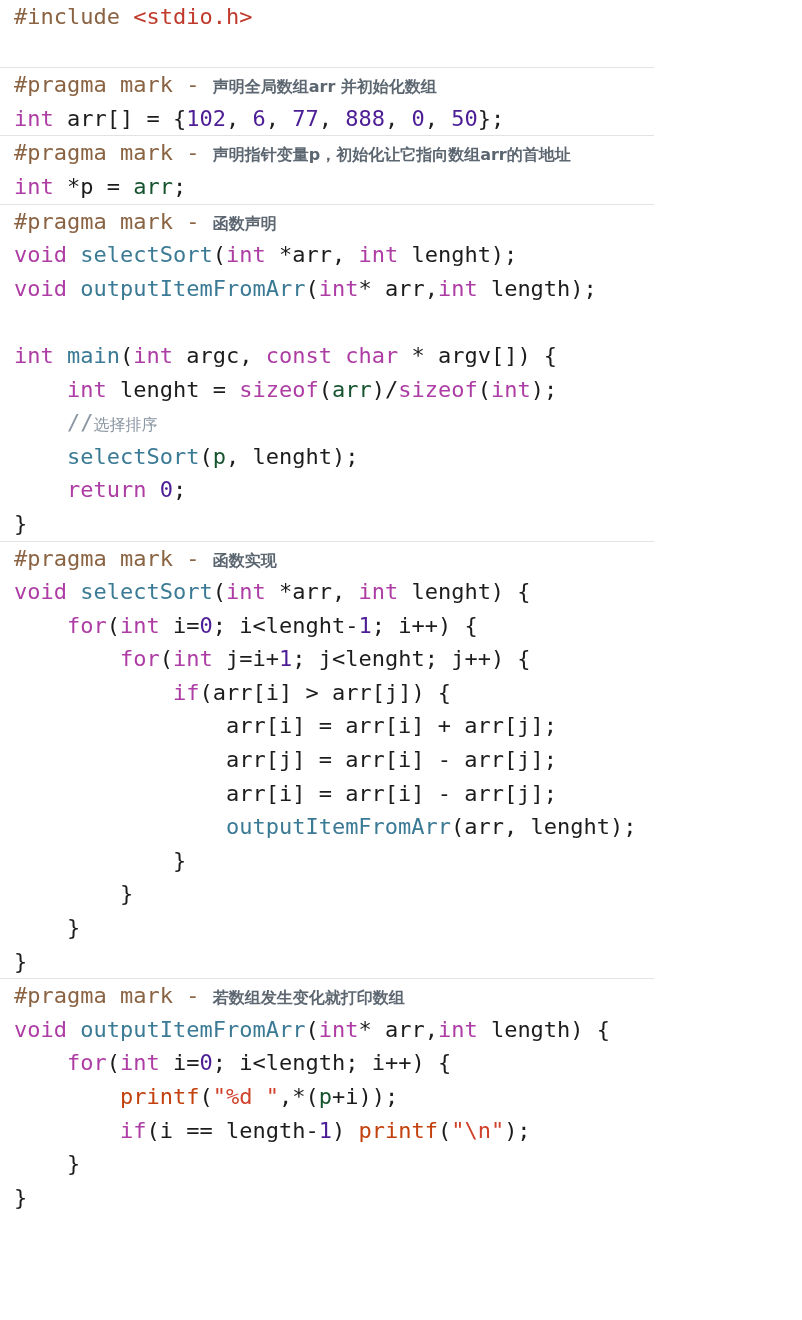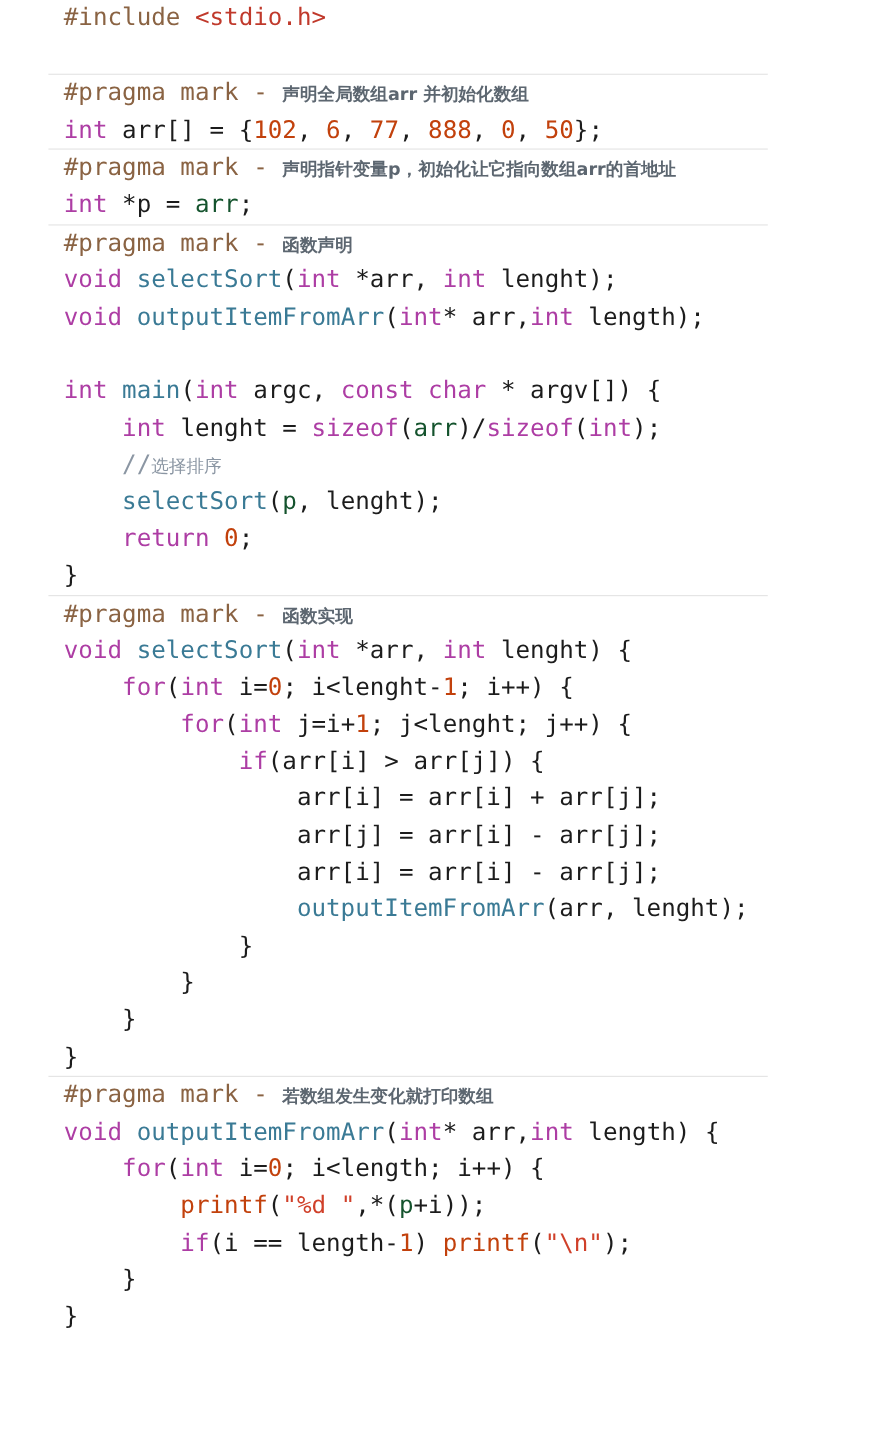--- a/index.html
+++ b/index.html
@@ -12,21 +12,20 @@
     height: 1320px;
     overflow: hidden;
     font-family: "DejaVu Sans Mono", "Liberation Mono", monospace;
   }
   .code-sheet {
     width: 654px;
     height: 1320px;
     background: #ffffff;
     position: relative;
     box-sizing: border-box;
-    margin-left: 44px;
   }
   .section {
     position: relative;
   }
   .section + .section {
     border-top: 1px solid #e3e3e3;
   }
   .line {
     height: 33.6px;
     line-height: 33.6px;
@@ -41,21 +40,21 @@
     color: transparent;
   }
 
   
   .tok-pre      { color: #8a6343; }            
   .tok-header   { color: #c0392b; }            
   .tok-pragma-cn{ color: #5c6670; font-weight: 700;
                   font-family: "DejaVu Sans", "Liberation Sans", sans-serif;
                   font-size: 16px; }
   .tok-kw       { color: #ad3da4; }            
-  .tok-num      { color: #c2410c; }            
+  .tok-num      { color: #4c1d95; }            
   .tok-fn       { color: #3a7a95; }            
   .tok-var      { color: #14532d; }            
   .tok-comment  { color: #8b96a3; }            
   .tok-comment-cn { color: #8b96a3;
                   font-family: "DejaVu Sans", "Liberation Sans", sans-serif;
                   font-size: 16px; }
   .tok-builtin  { color: #c2410c; }            
   .tok-str      { color: #d0402a; }            
   .tok-plain    { color: #1c1c1c; }
 </style>

